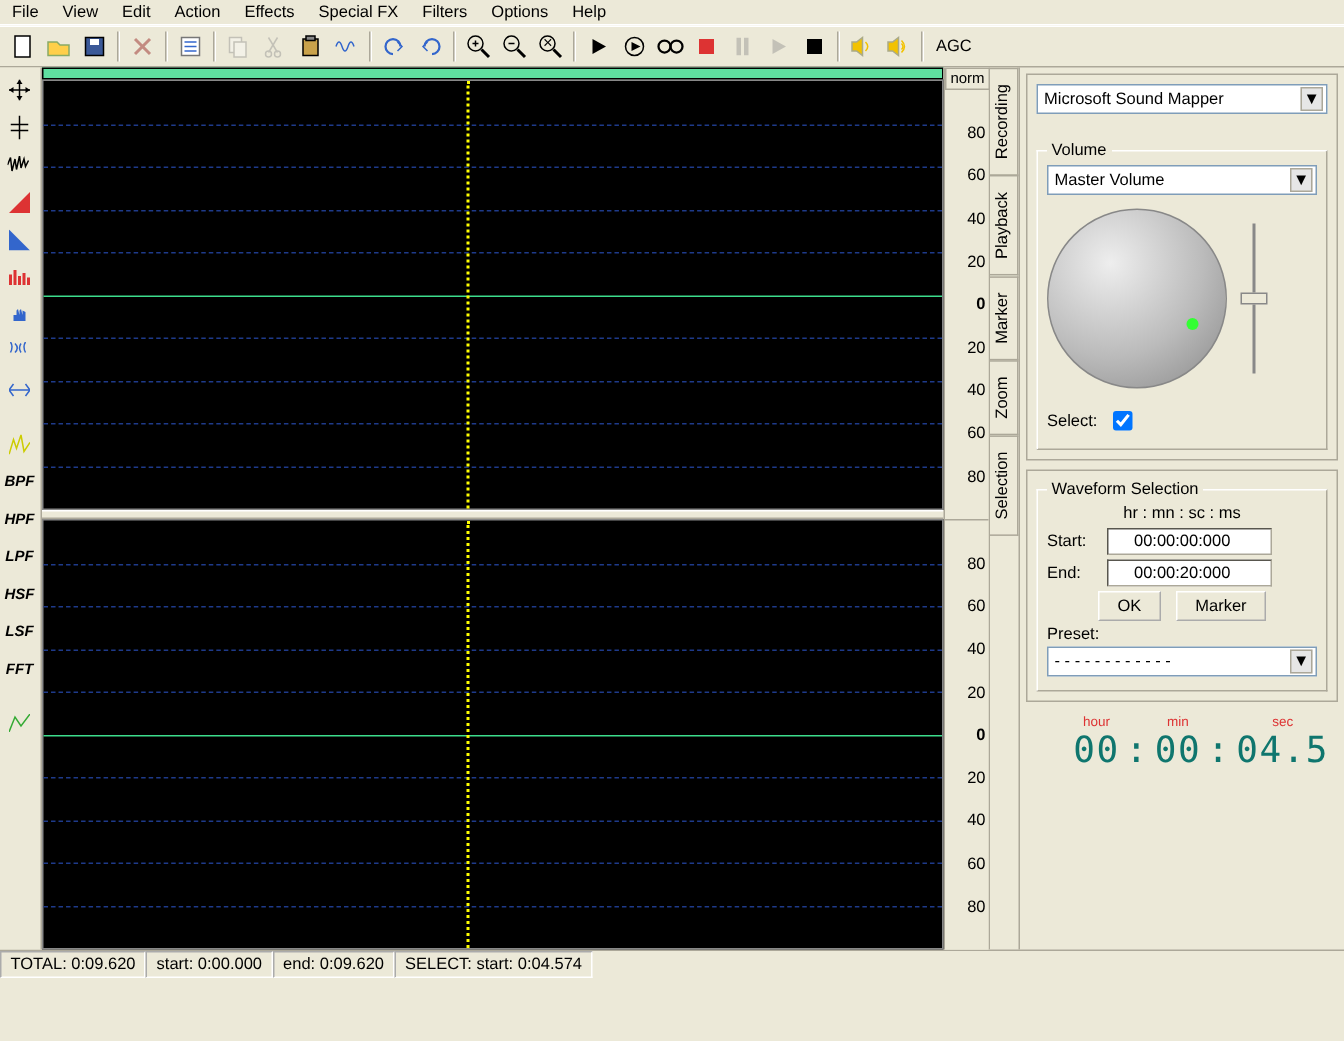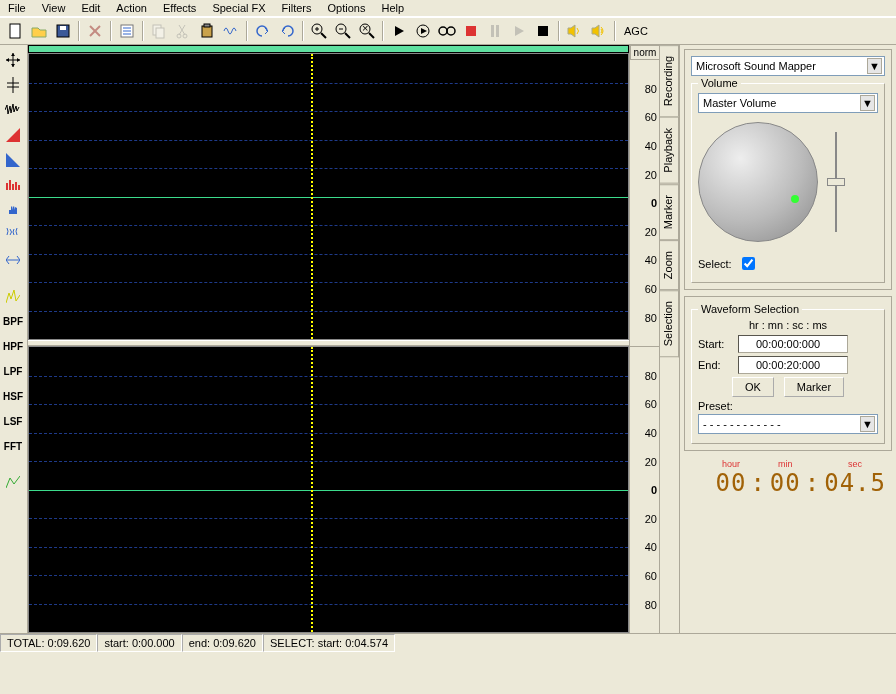--- a/index.html
+++ b/index.html
@@ -4,21 +4,21 @@
 <style>
   * { box-sizing: border-box; font-family: "MS Sans Serif", Tahoma, Arial, sans-serif; font-size: 11px; }
   body { margin: 0; background: #ece9d8; width: 896px; height: 694px; overflow: hidden; color: #000; }
   .menubar { display: flex; gap: 16px; padding: 2px 8px; background: #ece9d8; border-bottom: 1px solid #fff; font-size: 13px; }
   .menubar span { cursor: default; }
   .toolbar { display: flex; align-items: center; gap: 2px; padding: 2px 4px; background: #ece9d8; border-top: 1px solid #fff; border-bottom: 1px solid #aca899; }
   .tb-btn { width: 22px; height: 22px; display: flex; align-items: center; justify-content: center; border: 1px solid transparent; }
   .tb-sep { width: 2px; height: 20px; border-left: 1px solid #aca899; border-right: 1px solid #fff; margin: 0 2px; }
   .main { display: flex; height: 588px; }
   .left-tools { width: 28px; display: flex; flex-direction: column; gap: 3px; padding: 4px 2px; background: #ece9d8; border-right: 1px solid #aca899; }
-  .lt-btn { width: 22px; height: 22px; display: flex; align-items: center; justify-content: center; border: 1px solid transparent; font-size: 11px; }
+  .lt-btn { width: 22px; height: 22px; display: flex; align-items: center; justify-content: center; border: 1px solid transparent; font-size: 11px; font-style: italic; }
   .lt-txt { font-weight: bold; font-size: 10px; text-align: center; }
   .center { flex: 1; display: flex; flex-direction: column; position: relative; background: #ece9d8; border-right: 1px solid #aca899; }
   .waves { flex: 1; display: flex; }
   .wave-col { flex: 1; display: flex; flex-direction: column; }
   .top-strip { height: 8px; background: #5fe0a0; border: 1px solid #000; }
   .wave-panel { flex: 1; background: #000; position: relative; border: 1px solid #888; }
   .wave-div { height: 6px; background: #ece9d8; border-top: 1px solid #fff; border-bottom: 1px solid #aca899; }
   .grid-h { position: absolute; left: 0; right: 0; border-top: 1px dashed #1e3a8a; }
   .grid-zero { position: absolute; left: 0; right: 0; border-top: 1px solid #3cdc8c; }
   .playhead { position: absolute; top: 0; bottom: 0; border-left: 2px dotted #ff0; }
@@ -37,21 +37,21 @@
   .knob { width: 120px; height: 120px; border-radius: 50%; background: radial-gradient(circle at 35% 30%, #eee, #bbb 55%, #888); border: 1px solid #888; position: relative; }
   .knob .dot { position: absolute; width: 8px; height: 8px; background: #3f3; border-radius: 50%; right: 18px; bottom: 38px; }
   .vslider { width: 20px; height: 130px; display: flex; flex-direction: column; align-items: center; justify-content: center; }
   .vslider .track { width: 2px; height: 100px; background: #888; position: relative; }
   .vslider .thumb { width: 18px; height: 8px; background: #ece9d8; border: 1px solid #888; position: absolute; left: -8px; top: 46px; }
   .row { display: flex; align-items: center; gap: 6px; margin: 3px 0; }
   input[type=text] { border: 1px inset #aca899; height: 18px; padding: 0 17px; background: #fff; font-family: inherit; }
   .btn { border: 1px outset #fff; background: #ece9d8; padding: 3px 12px; }
   .clock { display: flex; gap: 4px; justify-content: flex-end; padding: 2px 6px; font-family: monospace; }
   .clock .lbl { color: #d33; font-size: 9px; text-align: center; }
-  .clock .dig { color: #a16207; font-size: 24px; font-family: monospace; letter-spacing: 1px; text-align: center; }
+  .clock .dig { color: #0f766e; font-size: 24px; font-family: monospace; letter-spacing: 1px; text-align: center; }
   .clock .seg { display:flex; flex-direction: column; }
   .statusbar { display: flex; border-top: 1px solid #aca899; background: #ece9d8; }
   .sb-cell { border: 1px inset #fff; padding: 2px 6px; white-space: nowrap; }
   input[type=checkbox]{ width:13px; height:13px; }
 </style>
 </head>
 <body>
 
 <div class="menubar">
   <span>File</span>
@@ -361,21 +361,21 @@
       <div class="vtab">Marker</div>
       <div class="vtab">Zoom</div>
       <div class="vtab">Selection</div>
     </div>
     <div class="panels">
       <div style="border:1px solid #aca899;padding:6px">
         <div class="dropdown">
           <span>Microsoft Sound Mapper</span>
           <span class="dd-arrow">▼</span>
         </div>
-        <fieldset style="margin-top:1px">
+        <fieldset style="margin-top:18px">
           <legend>Volume</legend>
           <div class="dropdown">
             <span>Master Volume</span>
             <span class="dd-arrow">▼</span>
           </div>
           <div class="knob-area">
             <div class="knob">
                 <div class="dot"></div>
               </div>
             <div class="vslider">

